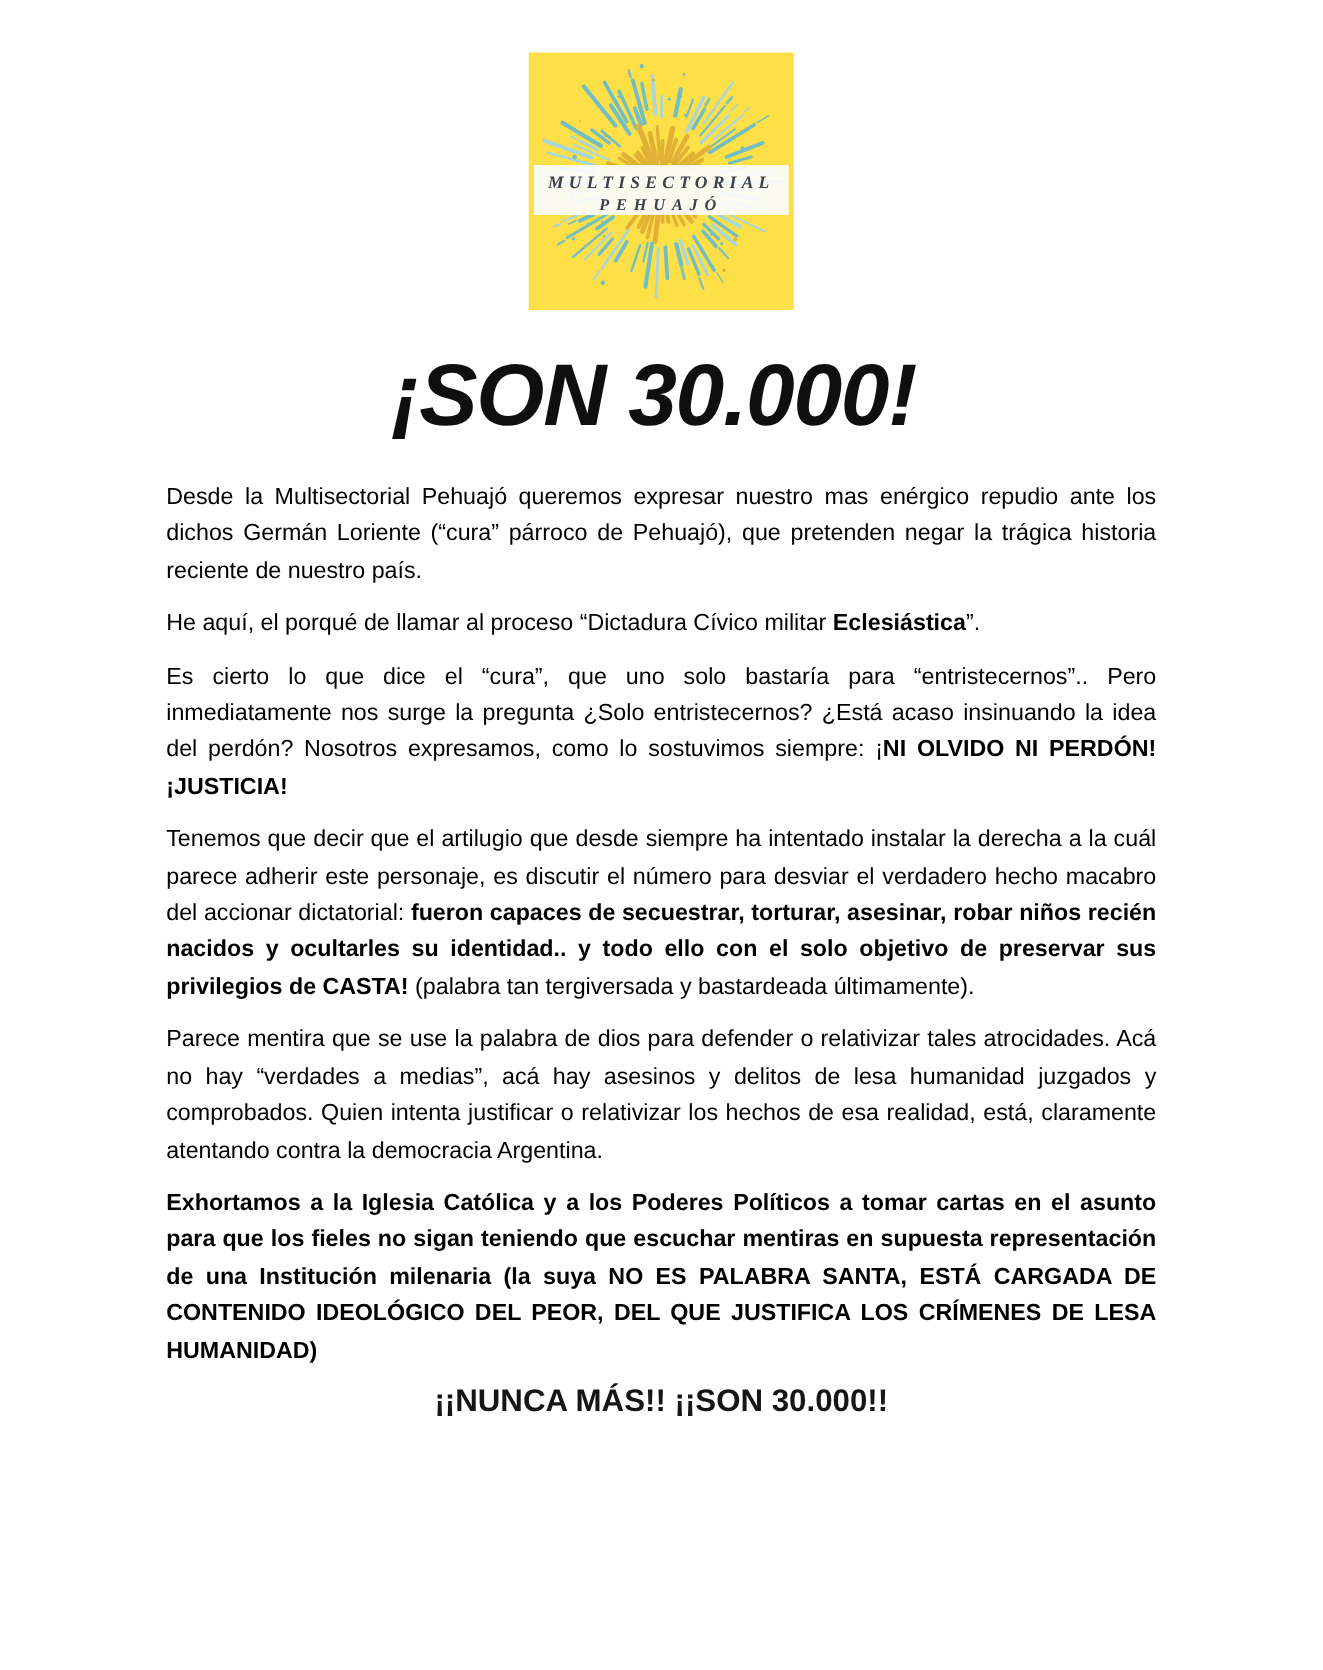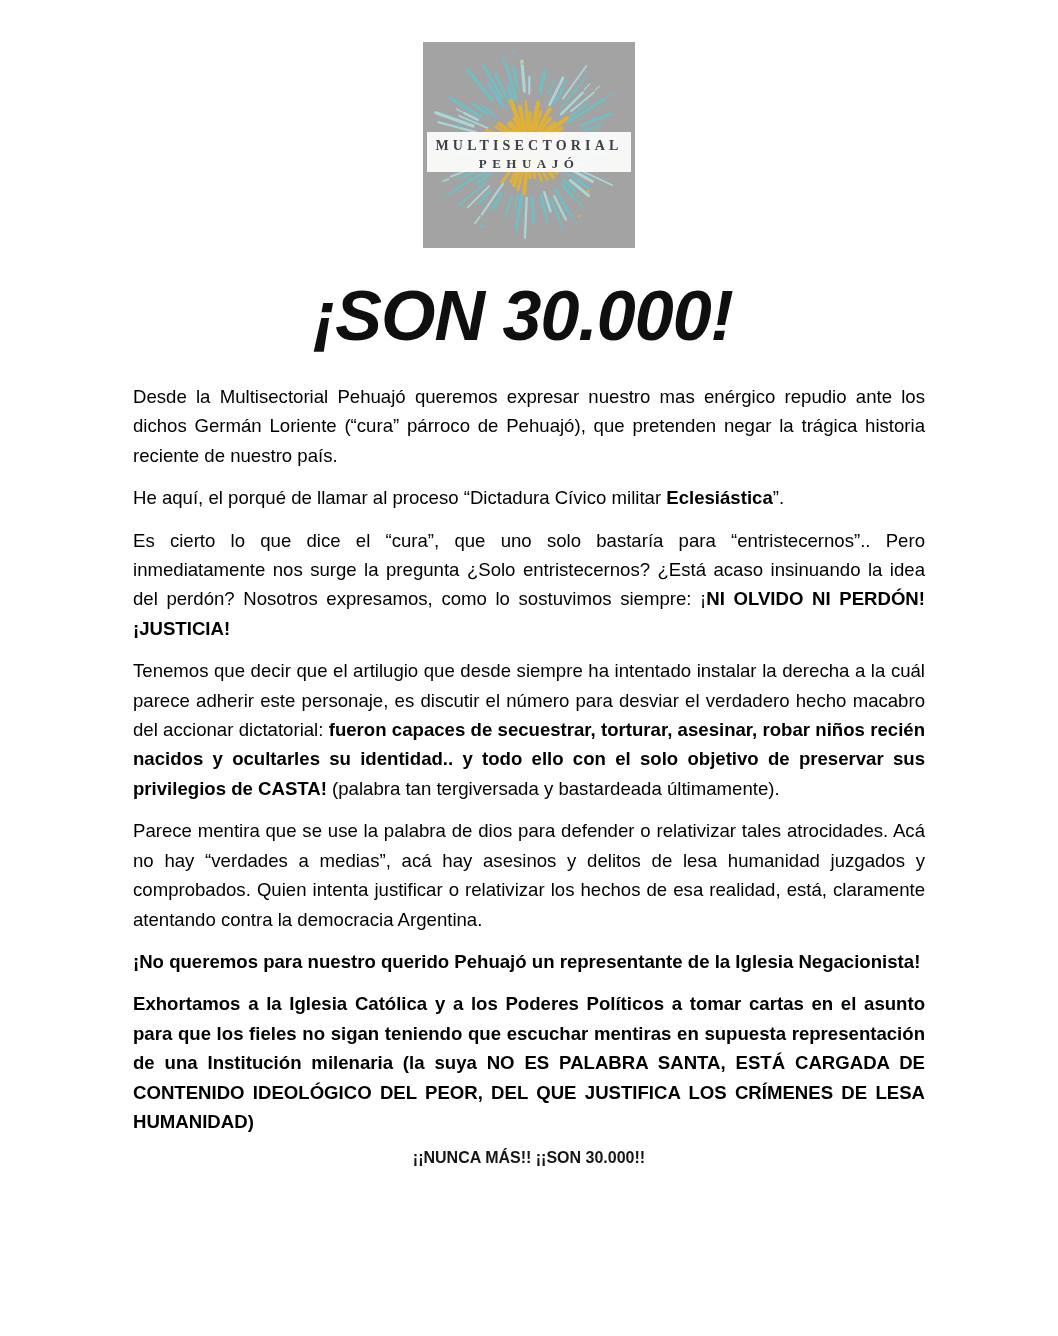--- a/index.html
+++ b/index.html
@@ -5,22 +5,23 @@
   html,body{margin:0;padding:0;background:#ffffff;}
   body{
     width:1058px;height:1336px;
     font-family:"Liberation Sans",sans-serif;
     color:#212121;
     position:relative;overflow:hidden;
   }
   .logo-wrap{
     width:212px;height:206px;
     margin:42px auto 0 auto;
-    background:#a3a3a3;
+    background:#fde047;
     position:relative;
+    font-style:italic;
   }
   .logo-wrap svg{display:block;width:212px;height:206px;}
   .page-title{
     margin:26px 12px 24px 0;
     text-align:center;
     font-family:"Liberation Sans",sans-serif;
     font-weight:bold;font-style:italic;
     font-size:70px;line-height:1.2;
     letter-spacing:-1px;
     color:#0f0f0f;
@@ -31,21 +32,21 @@
     line-height:29.4px;
     text-align:justify;
     color:#000000;
   }
   .content p{margin:0 0 13px 0;}
   .content .b{font-weight:bold;}
   .content .i{}
   .closing-line{
     text-align:center;
     font-weight:bold;
-    font-size:16px;
+    font-size:25px;
     margin-top:8px;
     color:#151515;
   }
 </style>
 </head>
 <body>
 
 <div class="logo-wrap">
   <svg viewBox="0 0 212 206" xmlns="http://www.w3.org/2000/svg">
     <g id="rays">
@@ -193,17 +194,16 @@
 </div>
 
 <h1 class="page-title">¡SON 30.000!</h1>
 
 <div class="content">
     <p><span>Desde la Multisectorial Pehuajó queremos expresar nuestro mas enérgico repudio ante los dichos Germán Loriente (“cura” párroco de Pehuajó), que pretenden negar la trágica historia reciente de nuestro país.</span></p>
     <p><span>He aquí, el porqué de llamar al proceso “Dictadura Cívico militar </span><span class="b i">Eclesiástica</span><span>”.</span></p>
     <p><span>Es cierto lo que dice el “cura”, que uno solo bastaría para “entristecernos”.. Pero inmediatamente nos surge la pregunta ¿Solo entristecernos? ¿Está acaso insinuando la idea del perdón? Nosotros expresamos, como lo sostuvimos siempre: ¡</span><span class="b">NI OLVIDO NI PERDÓN! ¡JUSTICIA!</span></p>
     <p><span>Tenemos que decir que el artilugio que desde siempre ha intentado instalar la derecha a la cuál parece adherir este personaje, es discutir el número para desviar el verdadero hecho macabro del accionar dictatorial: </span><span class="b">fueron capaces de secuestrar, torturar, asesinar, robar niños recién nacidos y ocultarles su identidad.. y todo ello con el solo objetivo de preservar sus privilegios de CASTA!</span><span> (palabra tan tergiversada y bastardeada últimamente).</span></p>
     <p><span>Parece mentira que se use la palabra de dios para defender o relativizar tales atrocidades. Acá no hay “verdades a medias”, acá hay asesinos y delitos de lesa humanidad juzgados y comprobados. Quien intenta justificar o relativizar los hechos de esa realidad, está, claramente atentando contra la democracia Argentina.</span></p>
-    <p><span class="b">¡No queremos para nuestro querido Pehuajó un representante de la Iglesia Negacionista!</span></p>
     <p><span class="b">Exhortamos a la Iglesia Católica y a los Poderes Políticos a tomar cartas en el asunto para que los fieles no sigan teniendo que escuchar mentiras en supuesta representación de una Institución milenaria (la suya NO ES PALABRA SANTA, ESTÁ CARGADA DE CONTENIDO IDEOLÓGICO DEL PEOR, DEL QUE JUSTIFICA LOS CRÍMENES DE LESA HUMANIDAD)</span></p>
   </div>
 
 <div class="closing-line">¡¡NUNCA MÁS!! ¡¡SON 30.000!!</div>
 
 </body></html>

